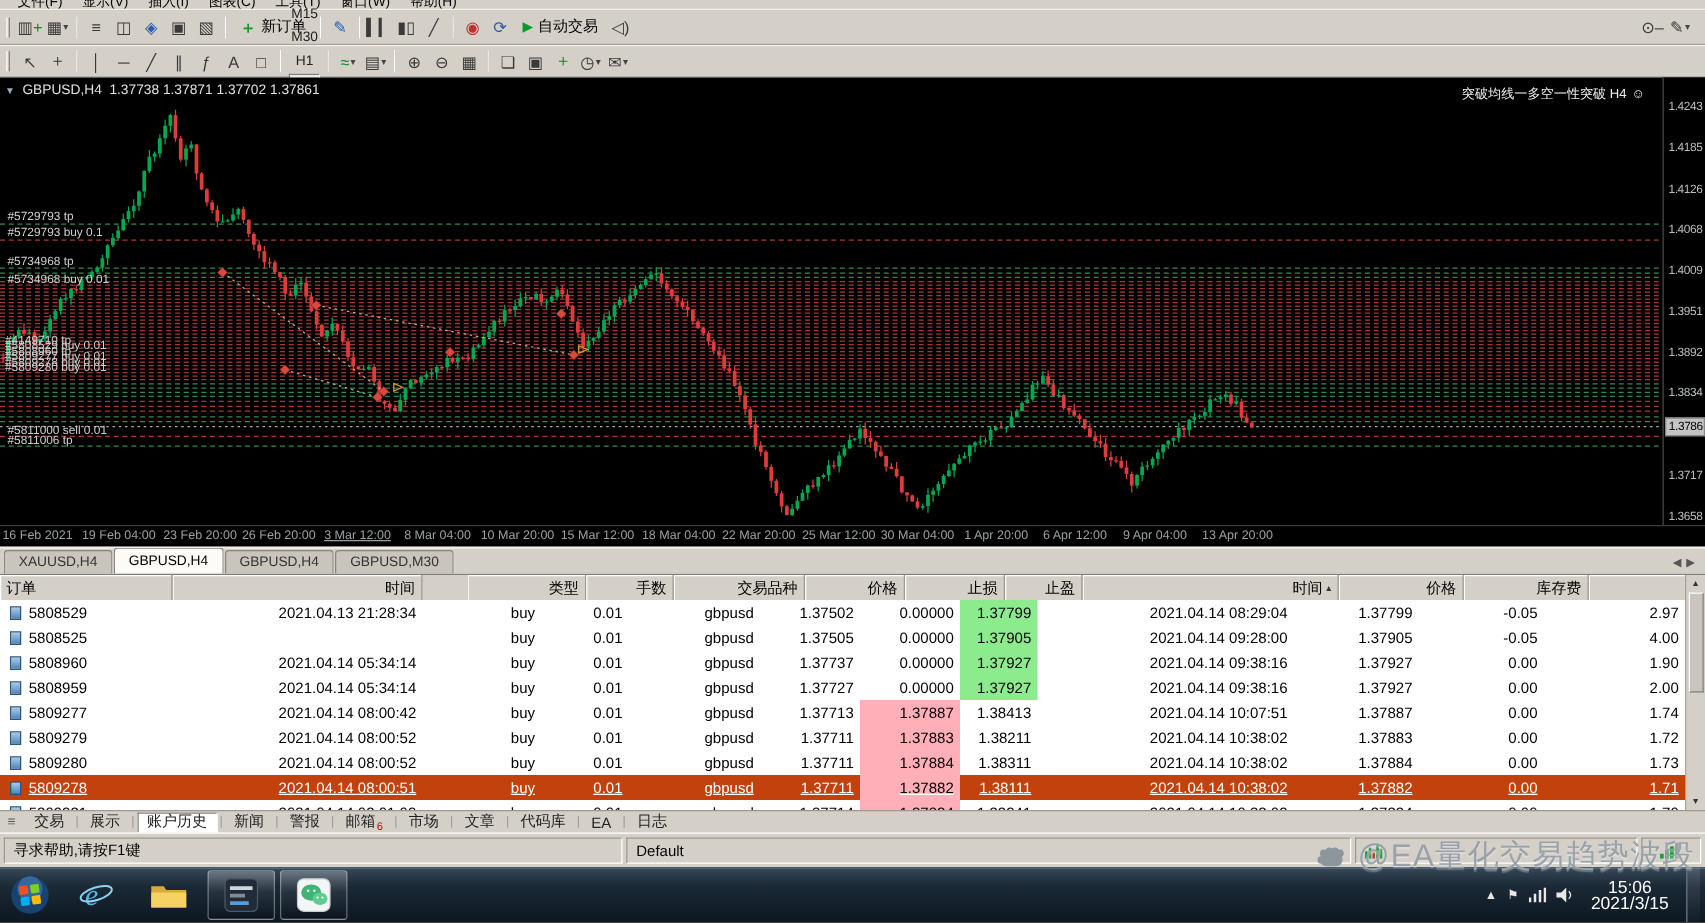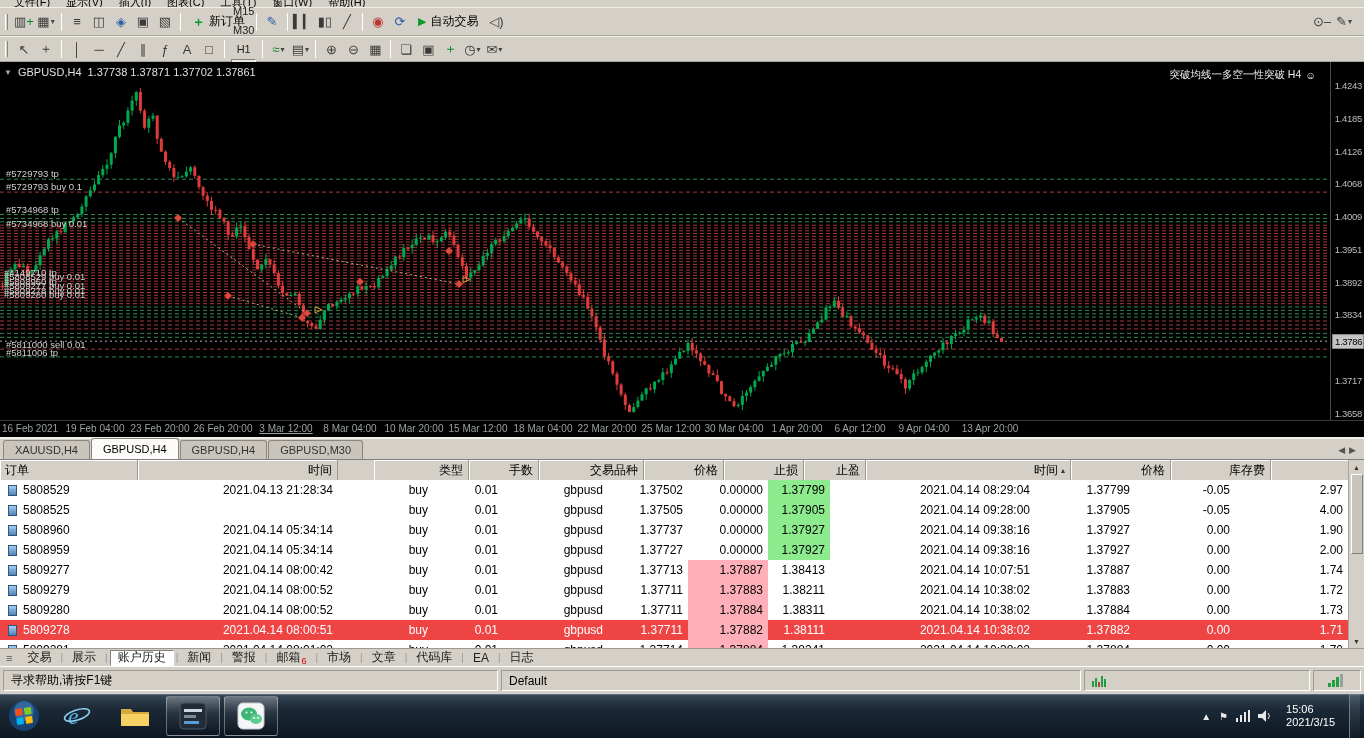--- a/index.html
+++ b/index.html
@@ -42,21 +42,21 @@
 .tab-scroll{margin-left:auto;display:flex;gap:4px;padding:0 8px 4px 0;font-size:9px;color:#555;}
 
 #terminal{position:relative;height:189px;background:#fff;border-top:1px solid #808080;overflow:hidden;}
 #hist-header{display:flex;height:20px;background:#d4d0c8;font-size:12px;}
 .th{display:flex;align-items:center;justify-content:flex-end;padding:0 5px;border-right:1px solid #9d9990;box-shadow:inset 1px 1px 0 #fff;white-space:nowrap;overflow:hidden;color:#000;}
 .th.left{justify-content:flex-start;}
 .sort{font-size:8px;margin-left:3px;color:#333;}
 .trow{display:flex;height:20px;font-size:12px;background:#fff;}
 .td{display:flex;align-items:center;justify-content:flex-end;padding:0 5px;white-space:nowrap;overflow:hidden;}
 .td.left{justify-content:flex-start;}
-.trow.selected{background:#ef4444;color:#fff;}
+.trow.selected{background:#c2410c;color:#fff;text-decoration:underline;}
 .hl-green{background:#8ceb8c;color:#000;}
 .hl-red{background:#ffafb8;color:#000;}
 .doc-icon{width:9px;height:11px;background:linear-gradient(#a8cdf0,#4f83b8);border:1px solid #28567f;margin:0 6px 0 3px;flex:0 0 auto;}
 #term-scroll{position:absolute;right:0;top:0;bottom:0;width:16px;background:#d4d0c8;border-left:1px solid #a8a49c;display:flex;flex-direction:column;align-items:center;font-size:7px;color:#333;}
 #term-scroll .sarr{height:14px;display:flex;align-items:center;}
 #term-thumb{width:12px;height:80px;background:#c9c5bd;border:1px solid;border-color:#fff #808080 #808080 #fff;}
 
 #terminal-tabs{height:18px;background:#d4d0c8;display:flex;align-items:center;font-size:12px;border-top:1px solid #9d9990;padding-left:4px;}
 .t-grip{font-size:11px;color:#555;margin:0 8px 0 2px;}
 .ttab{display:flex;align-items:center;padding:0 7px;height:16px;color:#222;}
@@ -65,21 +65,21 @@
 .badge{color:#d00;font-size:9px;margin-left:1px;align-self:flex-end;}
 
 #status-bar{height:28px;display:flex;align-items:center;gap:3px;padding:3px;background:#d4d0c8;border-top:1px solid #fff;font-size:12px;}
 .sb-panel{height:21px;display:flex;align-items:center;padding:0 7px;border:1px solid;border-color:#9d9990 #fff #fff #9d9990;overflow:hidden;white-space:nowrap;}
 
 #taskbar{position:absolute;left:0;bottom:0;width:1364px;height:44px;background:linear-gradient(#42536380,#1b2936 35%,#0d1722),linear-gradient(#30404f,#101c28);background-color:#14202c;display:flex;align-items:center;box-shadow:inset 0 1px 0 #5a6d80;}
 .tb-btn{width:54px;height:40px;margin:0 2px;display:flex;align-items:center;justify-content:center;border-radius:3px;}
 .tb-btn.open{background:linear-gradient(rgba(255,255,255,0.28),rgba(255,255,255,0.06) 45%,rgba(0,0,0,0.12));border:1px solid rgba(255,255,255,0.35);}
 #start-orb{width:48px;height:44px;display:flex;align-items:center;justify-content:center;}
 #tray{margin-left:auto;display:flex;align-items:center;gap:8px;padding-right:4px;color:#e8e8e8;}
-#clock{font-size:11px;line-height:13px;color:#fff;padding:0 6px;}
+#clock{font-size:14px;line-height:13px;text-align:center;color:#fff;padding:0 6px;}
 #show-desktop{width:11px;height:44px;border-left:1px solid #6b7c8c;background:linear-gradient(rgba(255,255,255,0.12),rgba(255,255,255,0.02));}
 .trayic{display:flex;align-items:center;justify-content:center;font-size:10px;}
 
 #watermark{position:absolute;right:8px;top:668px;z-index:80;display:flex;align-items:center;gap:7px;font-size:25px;color:#99a1aa;letter-spacing:1px;text-shadow:0 1px 1px rgba(255,255,255,0.3);}
 </style>
 </head>
 <body>
 
 <div id="screen">
 
@@ -1126,14 +1126,27 @@
           </svg>
       </span>
       <span id="clock">
         <div>15:06</div>
         <div>2021/3/15</div>
       </span>
       <span id="show-desktop"></span>
     </span>
   </div>
 
+  <div id="watermark">
+    <svg width="26" height="26">
+      <g fill="#8d959d">
+        <rect x="3" y="10" width="18" height="11" rx="5"></rect>
+        <circle cx="6" cy="10.5" r="3"></circle>
+          <circle cx="10.5" cy="9" r="3"></circle>
+        <circle cx="15" cy="9" r="3"></circle>
+          <circle cx="19" cy="10.5" r="3"></circle>
+        <rect x="1" y="13" width="6" height="6" rx="3"></rect>
+      </g>
+    </svg>
+    <span>@EA量化交易趋势波段</span>
+  </div>
 
 </div>
 
 </body></html>

